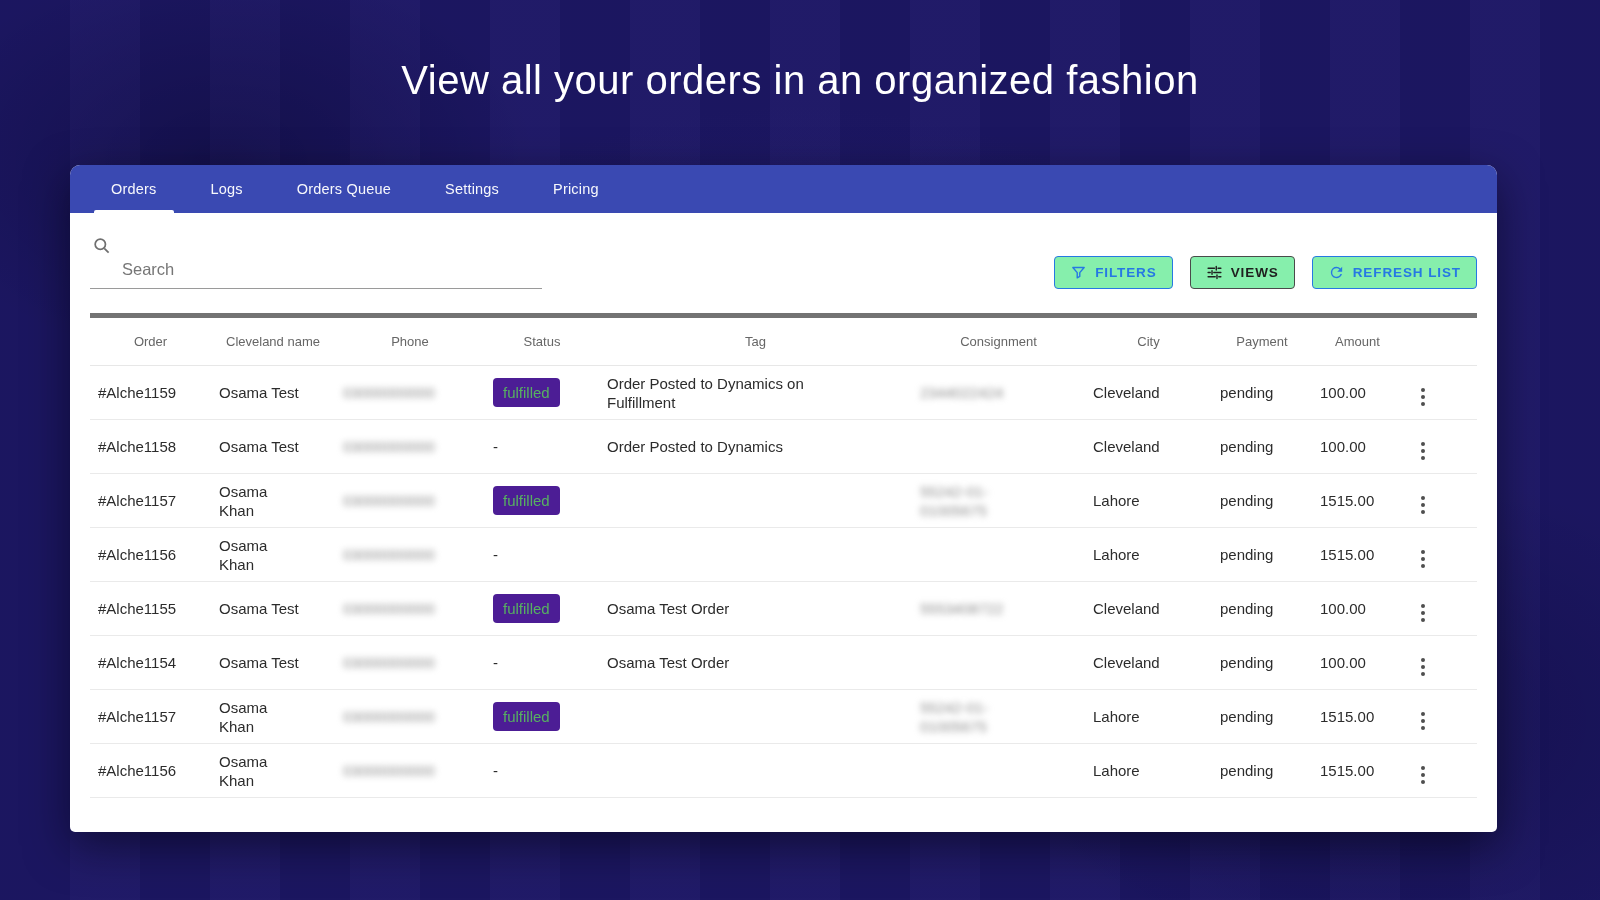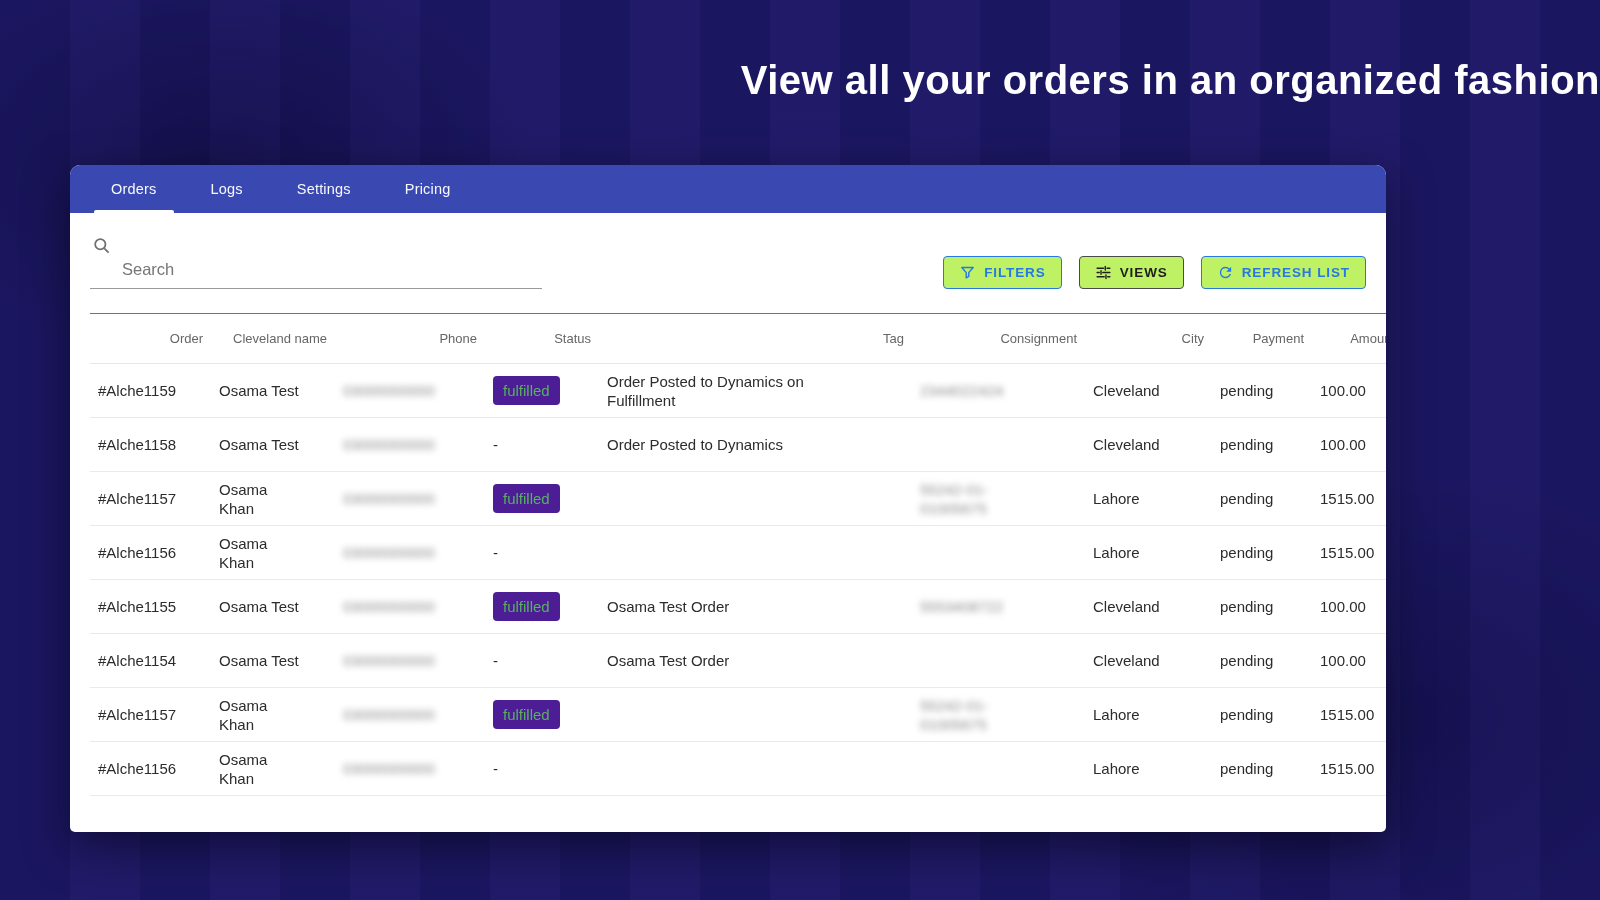--- a/index.html
+++ b/index.html
@@ -10,26 +10,26 @@
     background-image:
       radial-gradient(520px 340px at 14% 18%, rgba(0,0,20,0.28), rgba(0,0,0,0) 60%),
       radial-gradient(640px 420px at 86% 80%, rgba(0,0,25,0.25), rgba(0,0,0,0) 60%),
       radial-gradient(700px 500px at 50% 50%, rgba(70,70,160,0.10), rgba(0,0,0,0) 70%),
       repeating-linear-gradient(90deg, rgba(0,0,0,0.06) 0 70px, rgba(255,255,255,0.015) 70px 140px);
     overflow: hidden;
     position: relative;
   }
   .page-title {
     position: absolute; top: 58px; left: 0; width: 100%;
-    text-align: right; color: #ffffff;
-    font-size: 40px; font-weight: bold; letter-spacing: 0.5px;
+    text-align: center; color: #ffffff;
+    font-size: 40px; font-weight: normal; letter-spacing: 0.5px;
   }
   .panel {
     position: absolute; left: 70px; top: 165px;
-    width: 1316px; height: 667px;
+    width: 1427px; height: 667px;
     background: #ffffff;
     border-radius: 10px 10px 5px 5px;
     overflow: hidden;
     box-shadow: 0 14px 44px rgba(0,0,10,0.5);
   }
   .tabbar {
     height: 48px; background: #3a49b2;
     display: flex; align-items: stretch; padding-left: 14px;
   }
   .tab {
@@ -54,31 +54,31 @@
   .search input {
     border: none; outline: none; background: transparent;
     font-family: "Liberation Sans", sans-serif;
     font-size: 16.5px; color: #3c3c3c; width: 100%; margin-top: 48px;
   }
   .search input::placeholder { color: #767676; opacity: 1; }
   .btn-group { display: flex; gap: 17px; align-items: center; }
   .btn {
     display: inline-flex; align-items: center; gap: 8px;
     height: 33px; padding: 0 15px; border-radius: 4px;
-    background: #bef264; cursor: pointer;
+    background: #86efac; cursor: pointer;
     font-size: 13.5px; font-weight: bold; letter-spacing: 0.9px;
     user-select: none;
   }
   .btn-blue { border: 1px solid #2678e3; color: #2678e3; }
   .btn-dark { border: 1px solid #4a4a4a; color: #1f1f1f; align-items: center; }
   table { border-collapse: collapse; table-layout: fixed; width: 1387px; margin-top: 24px; }
   thead th {
     font-size: 13px; font-weight: normal; color: #666666;
-    text-align: right; padding: 8px 8px; height: 50px; vertical-align: middle;
-    border-top: 1px solid #737373; border-bottom: 1px solid #e7e7e7;
+    text-align: center; padding: 8px 8px; height: 50px; vertical-align: middle;
+    border-top: 5px solid #737373; border-bottom: 1px solid #e7e7e7;
     line-height: 17px;
   }
   tbody td {
     font-size: 15px; color: #2c2c2c;
     padding: 4px 8px; height: 54px; vertical-align: middle;
     border-bottom: 1px solid #eaeaea;
     line-height: 19px; white-space: pre-line;
   }
   .badge {
     display: inline-block; background: #4c1d95; color: #57b161;
@@ -98,20 +98,21 @@
 </head>
 <body>
 
 <h1 class="page-title">View all your orders in an organized fashion</h1>
 
 <div class="panel">
 
   <nav class="tabbar">
       <div class="tab active">Orders</div>
       <div class="tab">Logs</div>
+      <div class="tab">Orders Queue</div>
       <div class="tab">Settings</div>
       <div class="tab">Pricing</div>
     </nav>
 
   <div class="content">
 
     <div class="toolbar-row">
       <div class="search">
         <svg width="19" height="19" viewBox="0 0 24 24" fill="none" stroke="#6f6f6f" stroke-width="2.2">
           <circle cx="10.5" cy="10.5" r="6.5"></circle>

